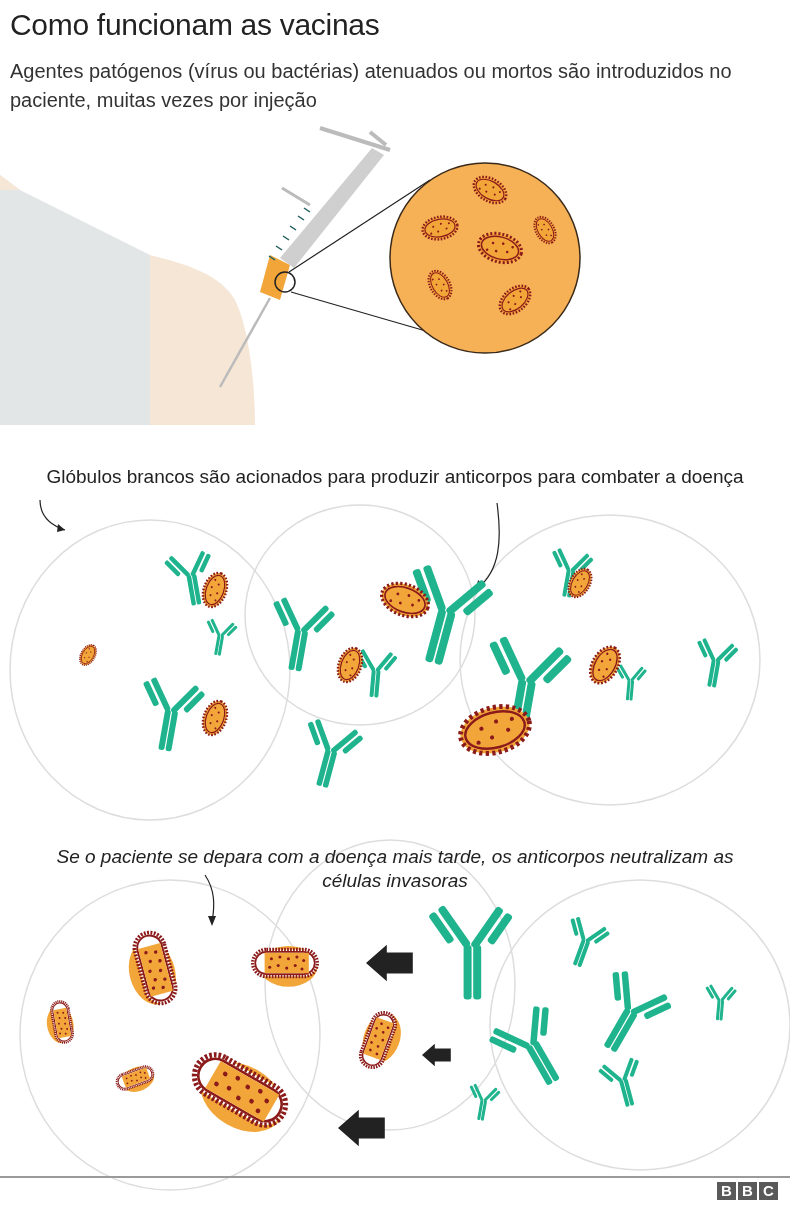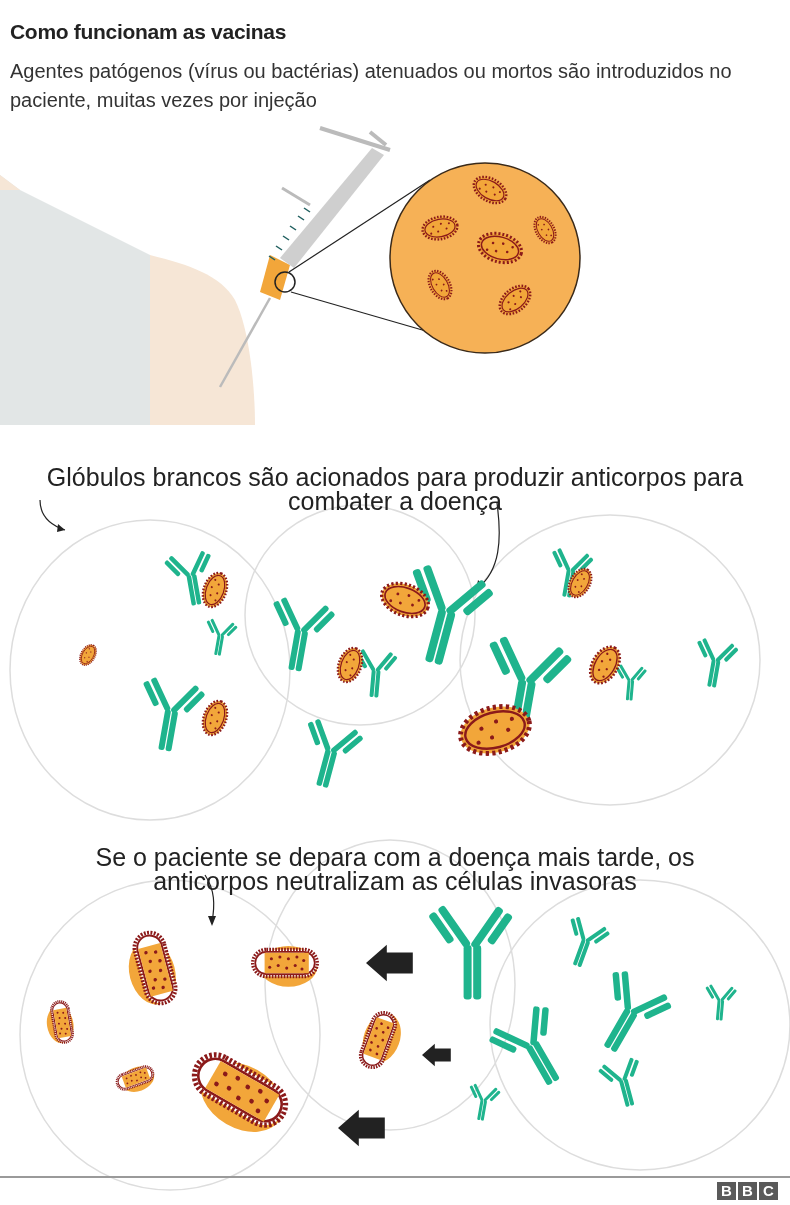--- a/index.html
+++ b/index.html
@@ -1,21 +1,21 @@
 <!DOCTYPE html>
 <html><head>
 <meta charset="utf-8">
 <style>
   html, body { margin: 0; padding: 0; background: #ffffff; }
   body { width: 790px; height: 1205px; position: relative; overflow: hidden; font-family: "Liberation Sans", sans-serif; color: #222; }
-  .title { position: absolute; left: 10px; top: 20px; font-size: 21px; font-weight: bold; color: #222; letter-spacing: -0.3px; }
+  .title { position: absolute; left: 10px; top: 8px; font-size: 30px; font-weight: normal; color: #222; letter-spacing: -0.3px; }
   .subtitle { position: absolute; left: 10px; top: 57px; width: 770px; font-size: 20px; line-height: 29px; color: #333; }
-  .label { position: absolute; text-align: center; font-size: 25px; line-height: 24px; color: #222; }
+  .label { position: absolute; text-align: center; font-size: 19px; line-height: 24px; color: #222; }
   .label1 { left: 0; top: 465px; width: 790px; }
-  .label2 { left: 40px; top: 845px; width: 710px; }
+  .label2 { left: 40px; top: 845px; width: 710px; font-style: italic; }
   svg { position: absolute; left: 0; top: 0; }
   .footer-line { position: absolute; left: 0; top: 1176px; width: 790px; height: 2px; background: #9a9a9a; }
   .bbc { position: absolute; right: 12px; top: 1182px; display: flex; gap: 2px; }
   .bbc span { display: inline-block; width: 19px; height: 18px; background: #5a5a5a; color: #fff; font-weight: bold; font-size: 15px; line-height: 18px; text-align: center; font-family: "Liberation Sans", sans-serif; }
 </style>
 </head>
 <body>
 
 <div class="title">Como funcionam as vacinas</div>
 <div class="subtitle">Agentes patógenos (vírus ou bactérias) atenuados ou mortos são introduzidos no paciente, muitas vezes por injeção</div>

